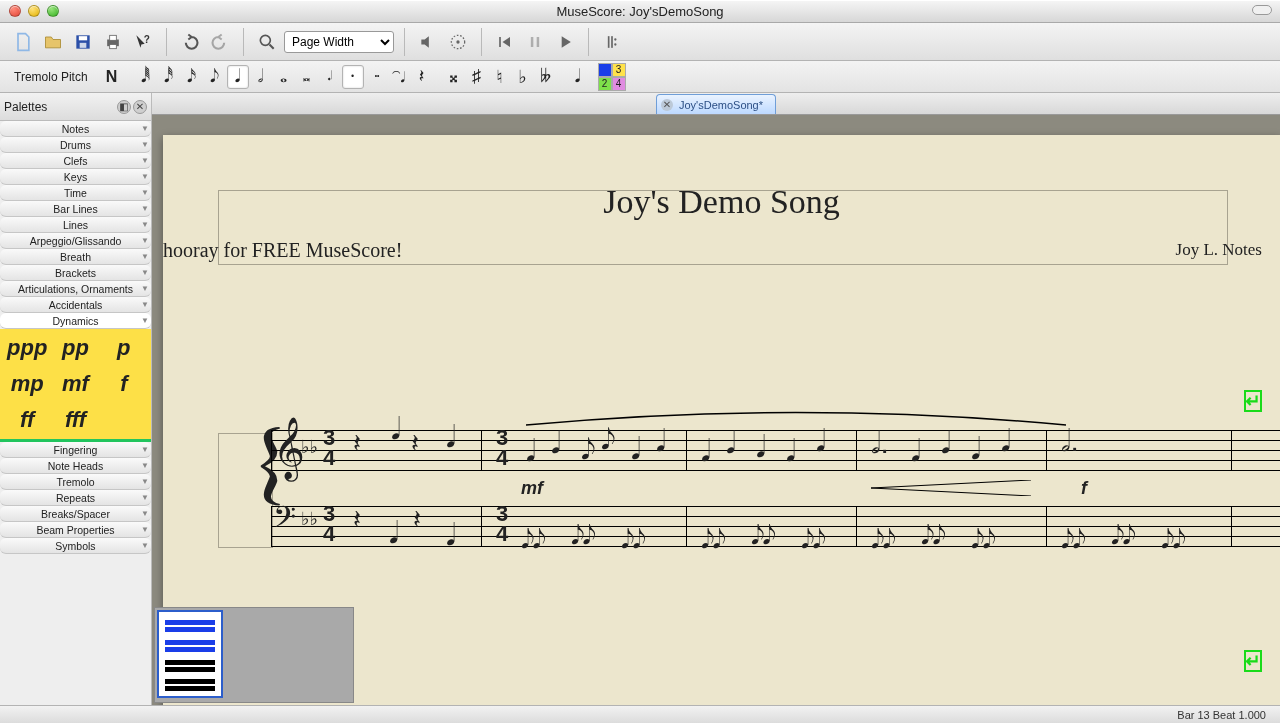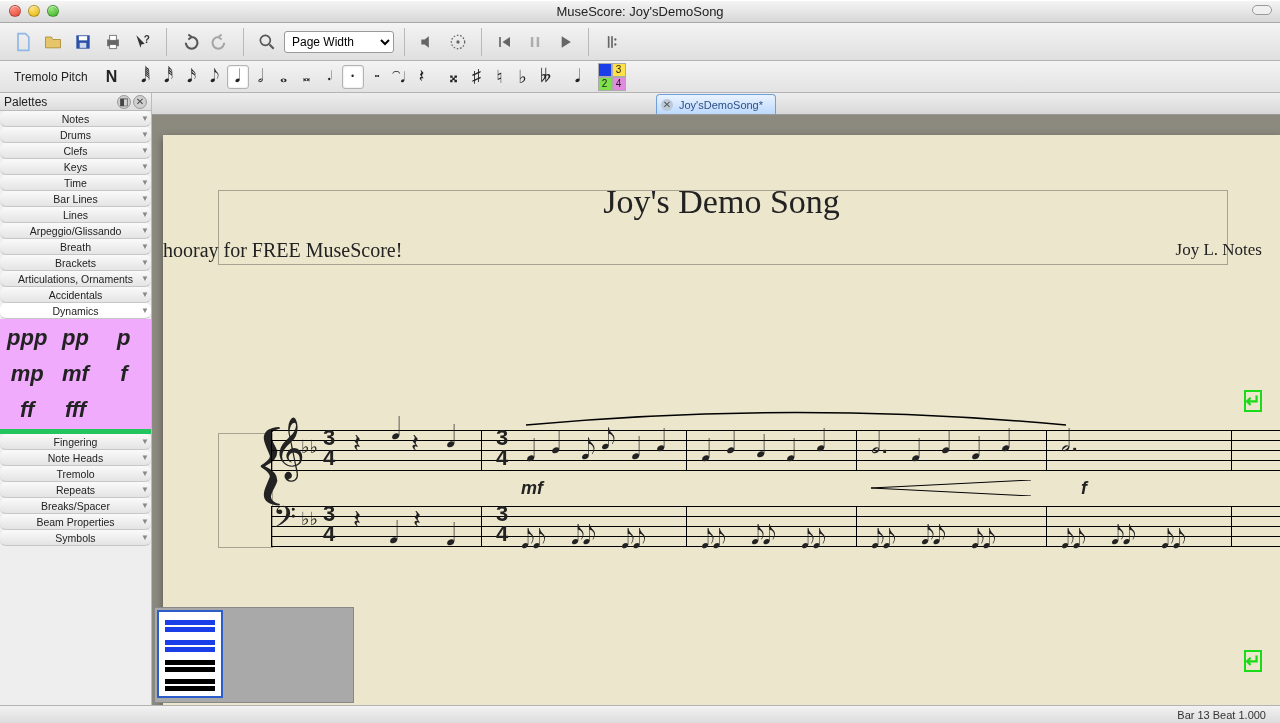--- a/index.html
+++ b/index.html
@@ -22,27 +22,27 @@
   .notebar{height:32px;background:linear-gradient(#f3f3f3,#e3e3e3);border-bottom:1px solid #b3b3b3;display:flex;align-items:center;padding:0 6px;gap:1px;}
   .concert{padding:0 12px 0 8px;font-size:12px;}
   .nbtn{width:22px;height:24px;display:flex;align-items:center;justify-content:center;font-family:"Times New Roman",serif;font-size:18px;border:1px solid transparent;border-radius:3px;}
   .nbtn.sel{background:#fff;border:1px solid #b3b3b3;box-shadow:inset 0 0 2px rgba(0,0,0,.2);}
   .voice-grid{margin-left:8px;display:grid;grid-template-columns:14px 14px 14px;grid-template-rows:14px 14px;}
   .voice-grid div{display:flex;align-items:center;justify-content:center;font-size:10px;border:1px solid #aaa;}
   .vc1{background:#1a3ee8;color:#fff;} .vc3{background:#ffe24a;} .vc2{background:#7ee04a;} .vc4{background:#e08be0;}
   
   .main{display:flex;height:calc(723px - 23px - 38px - 32px - 18px);}
   .palettes{width:152px;background:#eee;border-right:1px solid #bbb;display:flex;flex-direction:column;}
-  .pal-head{height:18px;background:linear-gradient(#f2f2f2,#dcdcdc);border-bottom:1px solid #bbb;display:flex;align-items:center;padding:0 4px;font-size:12px;justify-content:space-between;}
+  .pal-head{height:28px;background:linear-gradient(#f2f2f2,#dcdcdc);border-bottom:1px solid #bbb;display:flex;align-items:center;padding:0 4px;font-size:12px;justify-content:space-between;}
   .pal-head .icons{display:flex;gap:2px;}
   .pal-head .icons span{width:14px;height:14px;border-radius:50%;background:#cfcfcf;display:flex;align-items:center;justify-content:center;font-size:10px;color:#444;border:1px solid #999;}
   .pal-item{height:16px;background:linear-gradient(#fafafa,#e4e4e4);border-bottom:1px solid #c6c6c6;display:flex;align-items:center;justify-content:center;font-size:10.5px;position:relative;border-radius:6px;}
   .pal-item .tri{position:absolute;right:2px;font-size:8px;color:#888;}
   .pal-item.open{background:#fff;}
-  .pal-body{background:#f0abfc;border-bottom:5px solid #22c55e;padding:6px;}
+  .pal-body{background:#fde047;border-bottom:3px solid #22c55e;padding:6px;}
   .dyn-grid{display:grid;grid-template-columns:repeat(3,1fr);gap:10px 6px;font-family:"Times New Roman",serif;font-style:italic;font-weight:bold;font-size:22px;}
   .dyn-grid div{text-align:center;}
   
   .canvas-wrap{flex:1;display:flex;flex-direction:column;background:#888;}
   .tabstrip{height:22px;background:linear-gradient(#eee,#d8d8d8);display:flex;align-items:flex-end;justify-content:center;border-bottom:1px solid #999;}
   .doc-tab{height:20px;background:linear-gradient(#eaf3ff,#bdd9ff);border:1px solid #6f9ed8;border-bottom:none;border-radius:4px 4px 0 0;display:flex;align-items:center;padding:0 12px 0 4px;gap:6px;font-size:11px;color:#2c4f85;}
   .doc-tab .x{width:12px;height:12px;border-radius:50%;background:#bcc9d8;display:flex;align-items:center;justify-content:center;font-size:10px;color:#555;}
   .viewport{flex:1;background:#8c8a7f;position:relative;overflow:hidden;}
   .page{position:absolute;left:11px;top:20px;right:0;height:580px;background:#ece6cd;box-shadow:0 3px 8px rgba(0,0,0,.4);}
   .title-frame{position:absolute;left:55px;top:55px;width:1010px;height:75px;border:1px solid #a8a390;}

